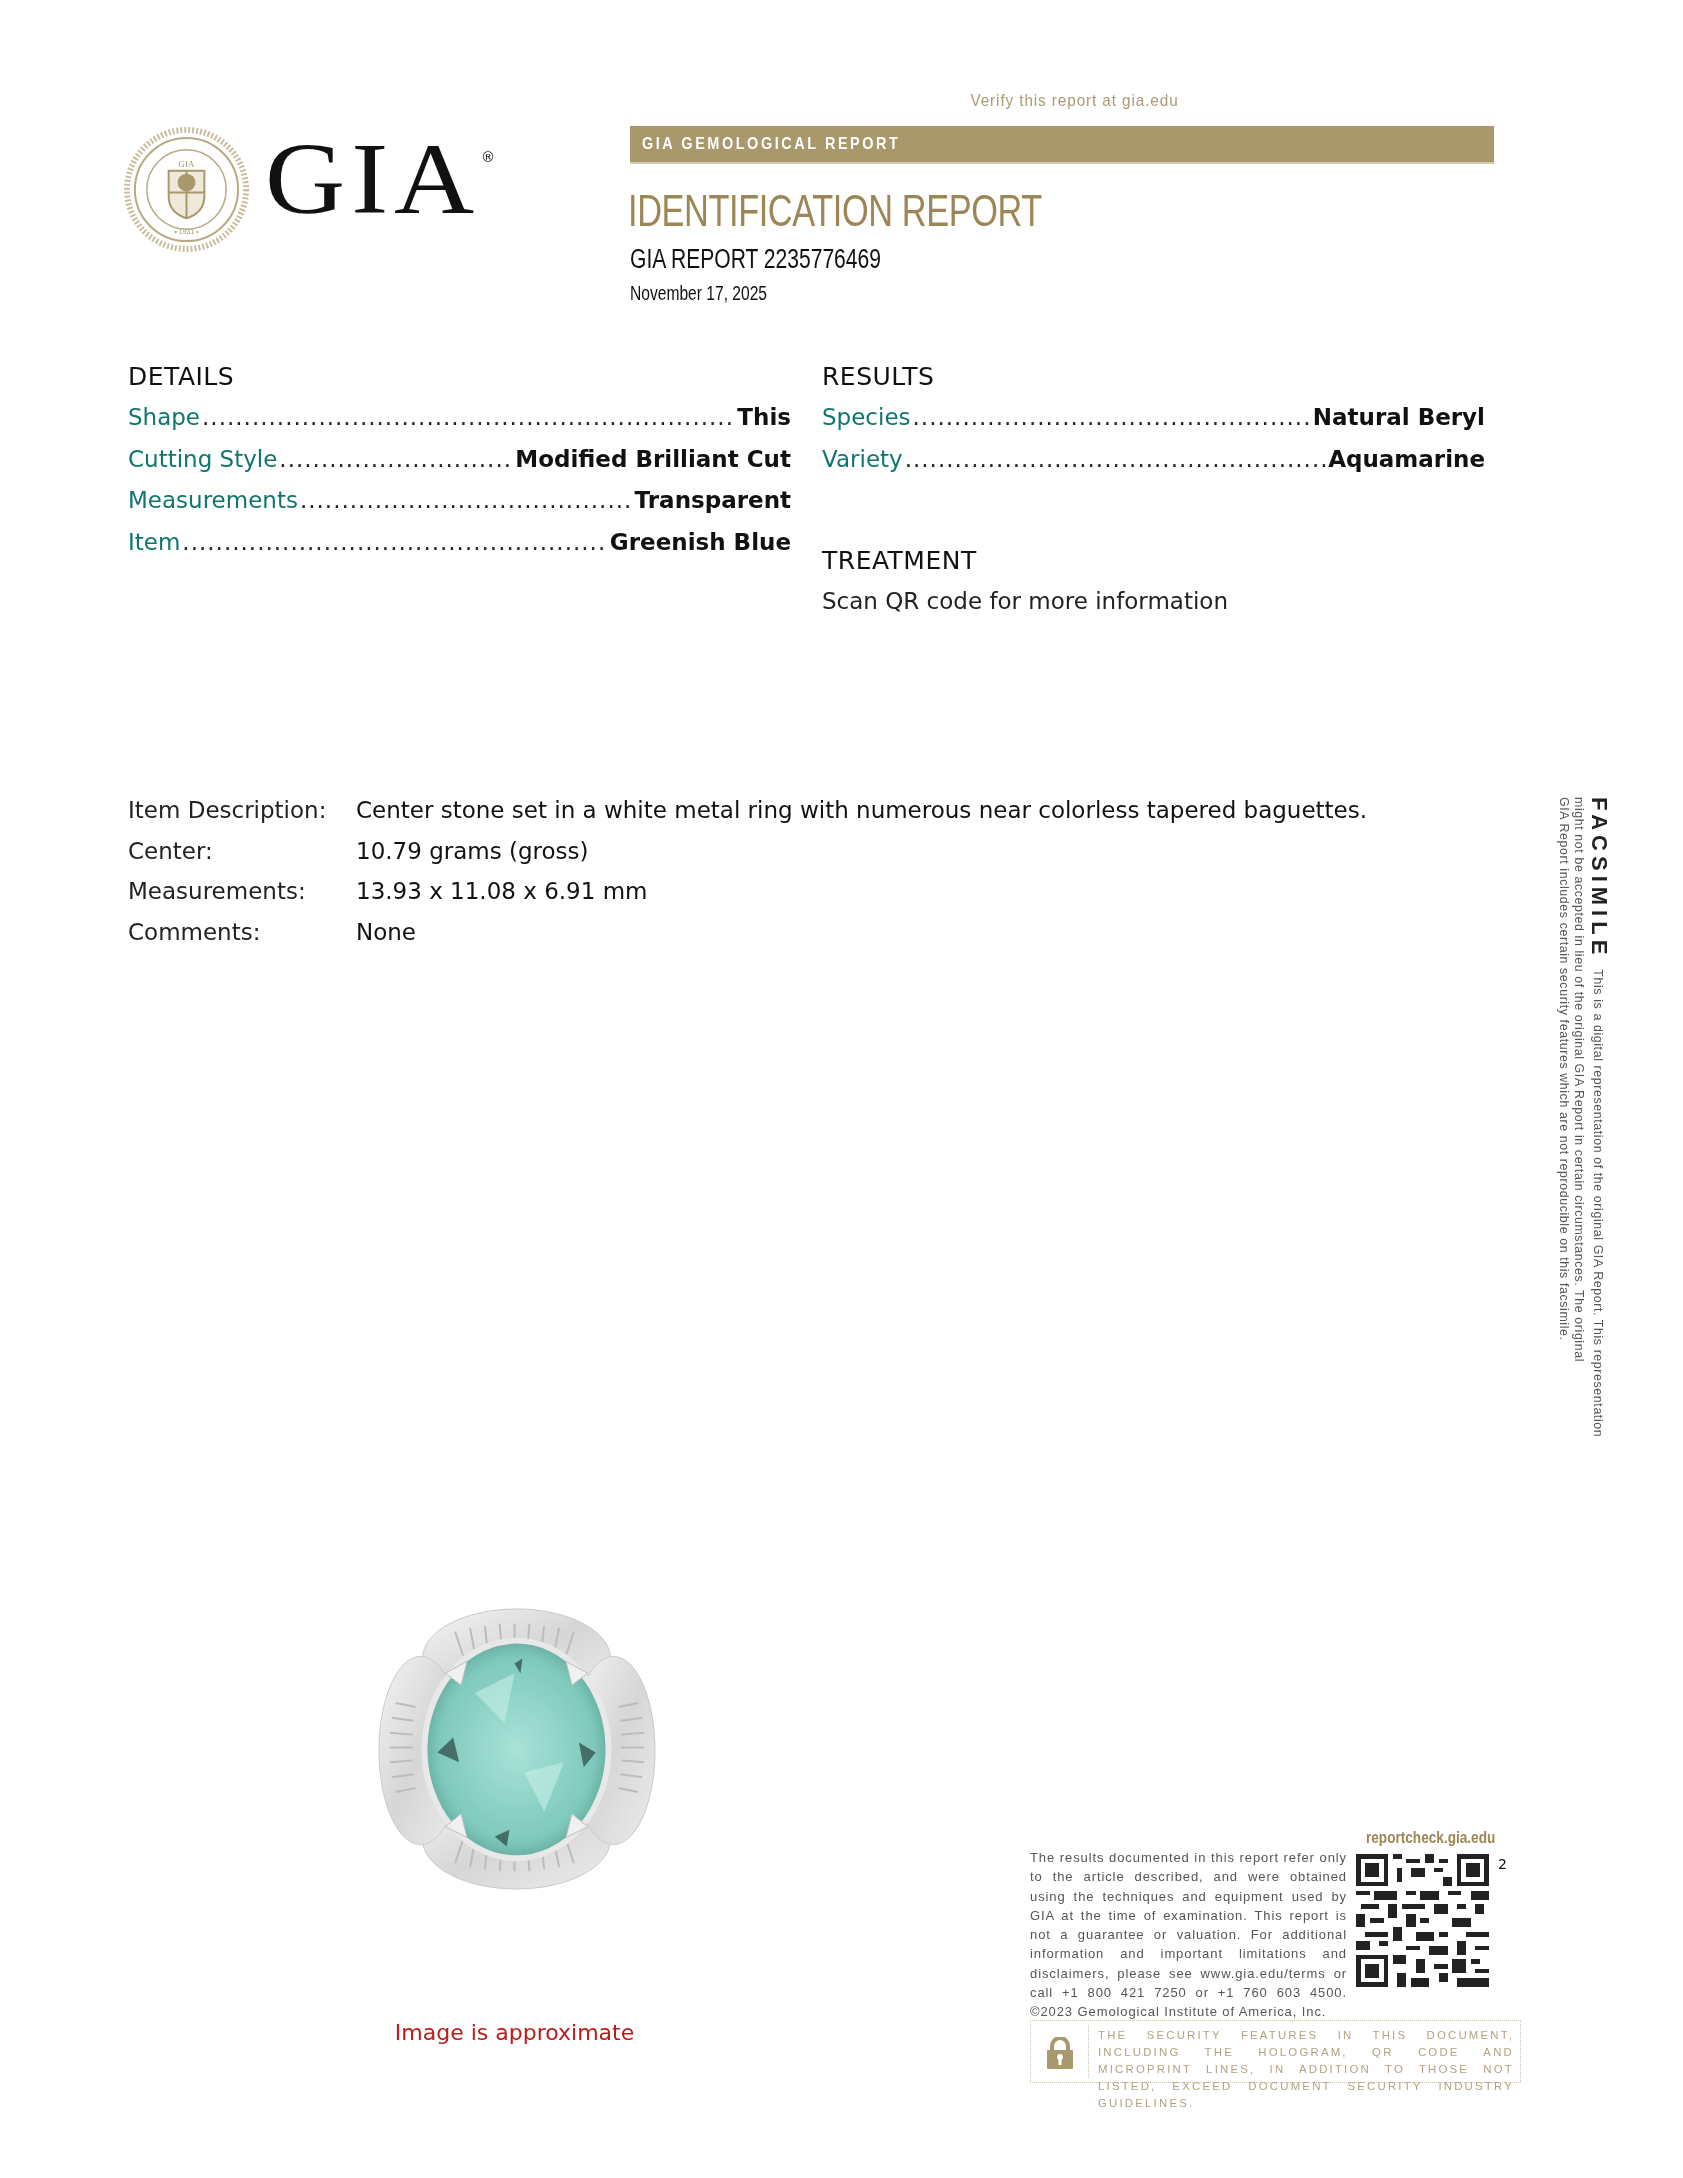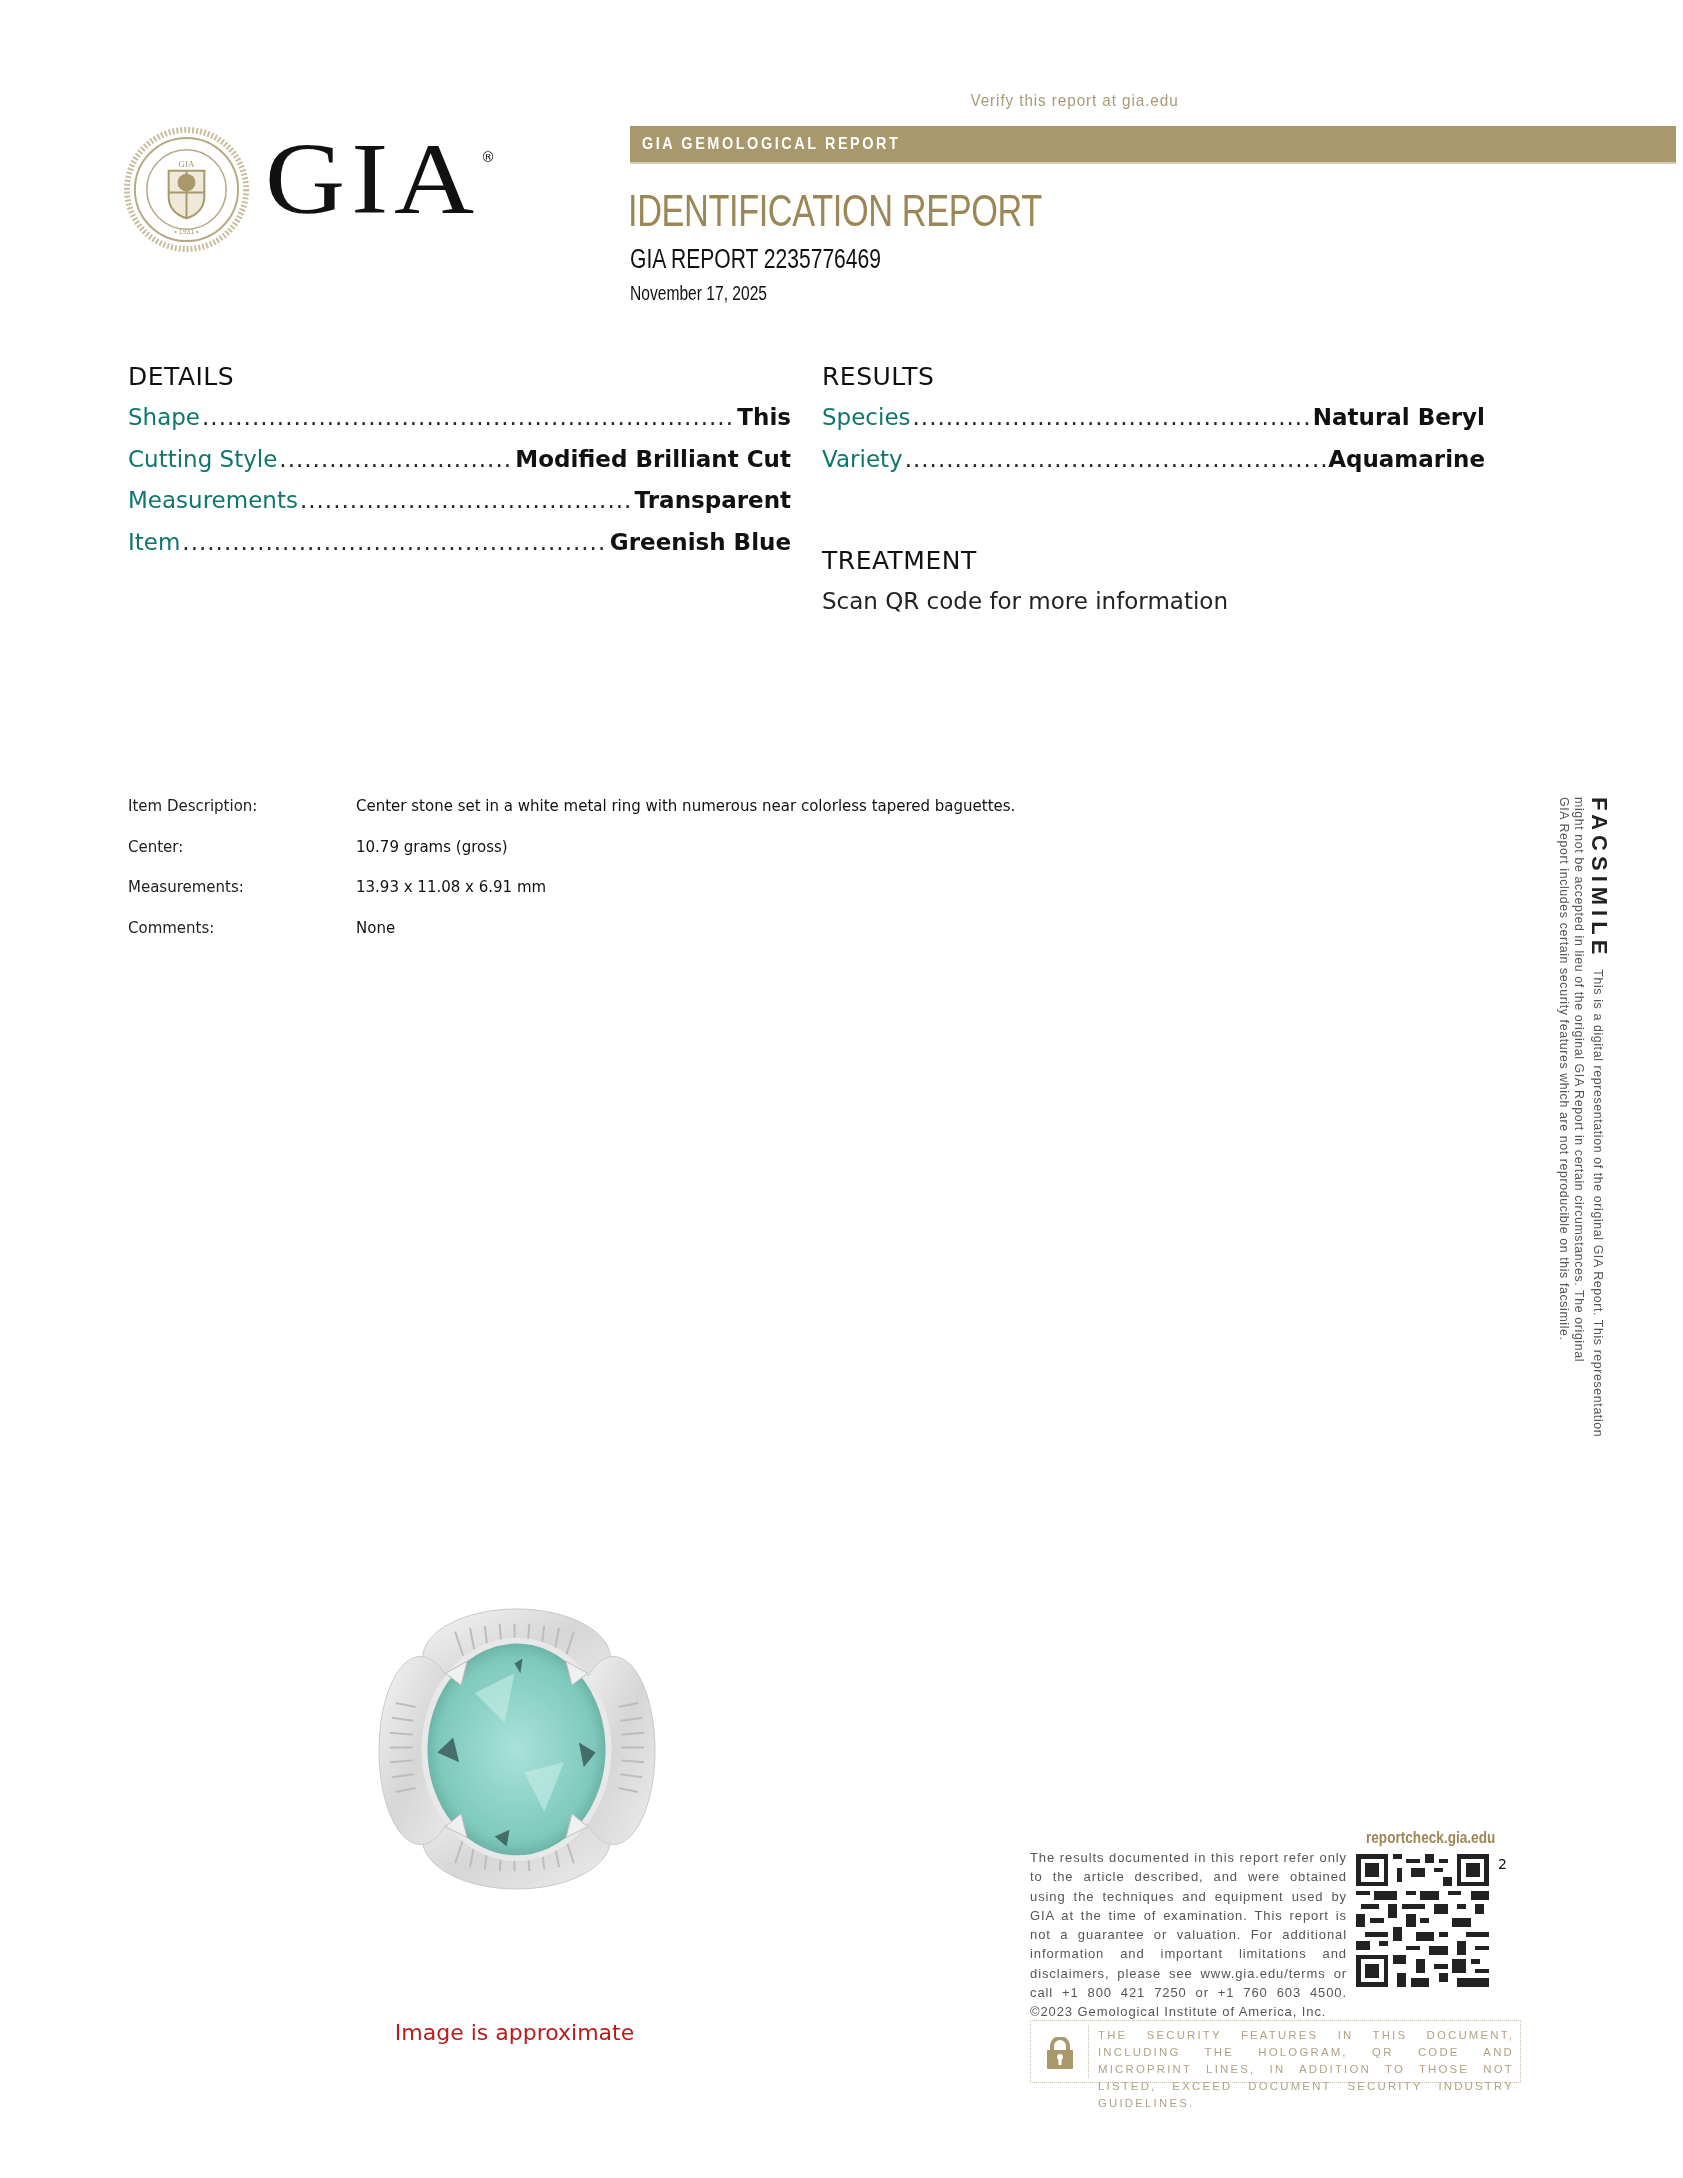--- a/index.html
+++ b/index.html
@@ -3,40 +3,40 @@
 <meta charset="utf-8">
 <style>
   html,body{margin:0;padding:0;background:#fff;}
   body{width:1683px;height:2178px;position:relative;overflow:hidden;font-family:"DejaVu Sans",sans-serif;color:#111;}
   .abs{position:absolute;}
   
   #seal{left:124px;top:127px;width:125px;height:125px;}
   #gia-word{left:265px;top:127px;font-family:"Liberation Serif",serif;font-size:111px;letter-spacing:6px;line-height:1;color:#111;transform:scaleY(0.92);transform-origin:top left;}
   #gia-reg{left:481px;top:149px;font-size:14px;color:#111;}
   #verify{left:630px;top:91px;width:889px;text-align:center;font-size:17px;color:#a89a74;letter-spacing:1px;font-family:"Liberation Sans",sans-serif;transform:scaleX(0.9);}
-  #banner{left:630px;top:126px;width:1046px;height:36px;background:#a8986c;box-shadow:0 2px 0 #d2cbb8;}
+  #banner{left:630px;top:126px;width:864px;height:36px;background:#a8986c;box-shadow:0 2px 0 #d2cbb8;}
   #banner span{position:absolute;left:12px;top:8px;color:#fff;font-size:17px;font-weight:bold;letter-spacing:3px;font-family:"Liberation Sans",sans-serif;transform:scaleX(0.85);transform-origin:left;}
   #title{left:628px;top:186px;font-size:44px;color:#9c8655;font-family:"Liberation Sans",sans-serif;transform:scaleX(0.78);transform-origin:left;letter-spacing:-0.5px;}
   #reportno{left:630px;top:244px;font-size:27px;color:#111;font-family:"Liberation Sans",sans-serif;transform:scaleX(0.78);transform-origin:left;}
   #date{left:630px;top:282px;font-size:20px;color:#111;font-family:"Liberation Sans",sans-serif;transform:scaleX(0.78);transform-origin:left;}
   
   .sec-h{font-size:25px;color:#111;letter-spacing:0.5px;}
   .row{position:absolute;display:flex;align-items:baseline;font-size:23px;white-space:nowrap;}
   .row .lbl{color:#0f766e;}
   .row .dots{flex:1;overflow:hidden;margin:0 2px;color:#222;letter-spacing:1px;}
   .row .dots::after{content:"....................................................................................................................................................................................................................................................";}
   .row .val{font-weight:bold;color:#111;}
   #details-h{left:128px;top:362px;}
   #results-h{left:822px;top:362px;}
   #treat-h{left:822px;top:546px;}
   #treat-txt{left:822px;top:588px;font-size:23px;color:#222;}
   .drow{left:128px;width:663px;}
   .rrow{left:822px;width:663px;}
   
-  .irow{position:absolute;left:128px;font-size:15px;display:flex;}
+  .irow{position:absolute;left:128px;font-size:23px;display:flex;}
   .irow .il{width:228px;color:#222;}
   .irow .iv{color:#111;}
   .irow .iv.b{font-weight:500;}
   
   #ring{left:376px;top:1604px;width:282px;height:287px;}
   #approx{left:376px;top:2020px;width:277px;text-align:center;font-size:22px;color:#b91c1c;}
   
   #facs{left:1533px;top:797px;width:79px;height:584px;}
   #facs-inner{position:absolute;left:0;top:0;width:584px;height:79px;transform-origin:top left;transform:translateX(79px) rotate(90deg);font-family:"Liberation Sans",sans-serif;color:#555;}
   #facs-title{font-size:22px;font-weight:bold;letter-spacing:5px;color:#222;}

